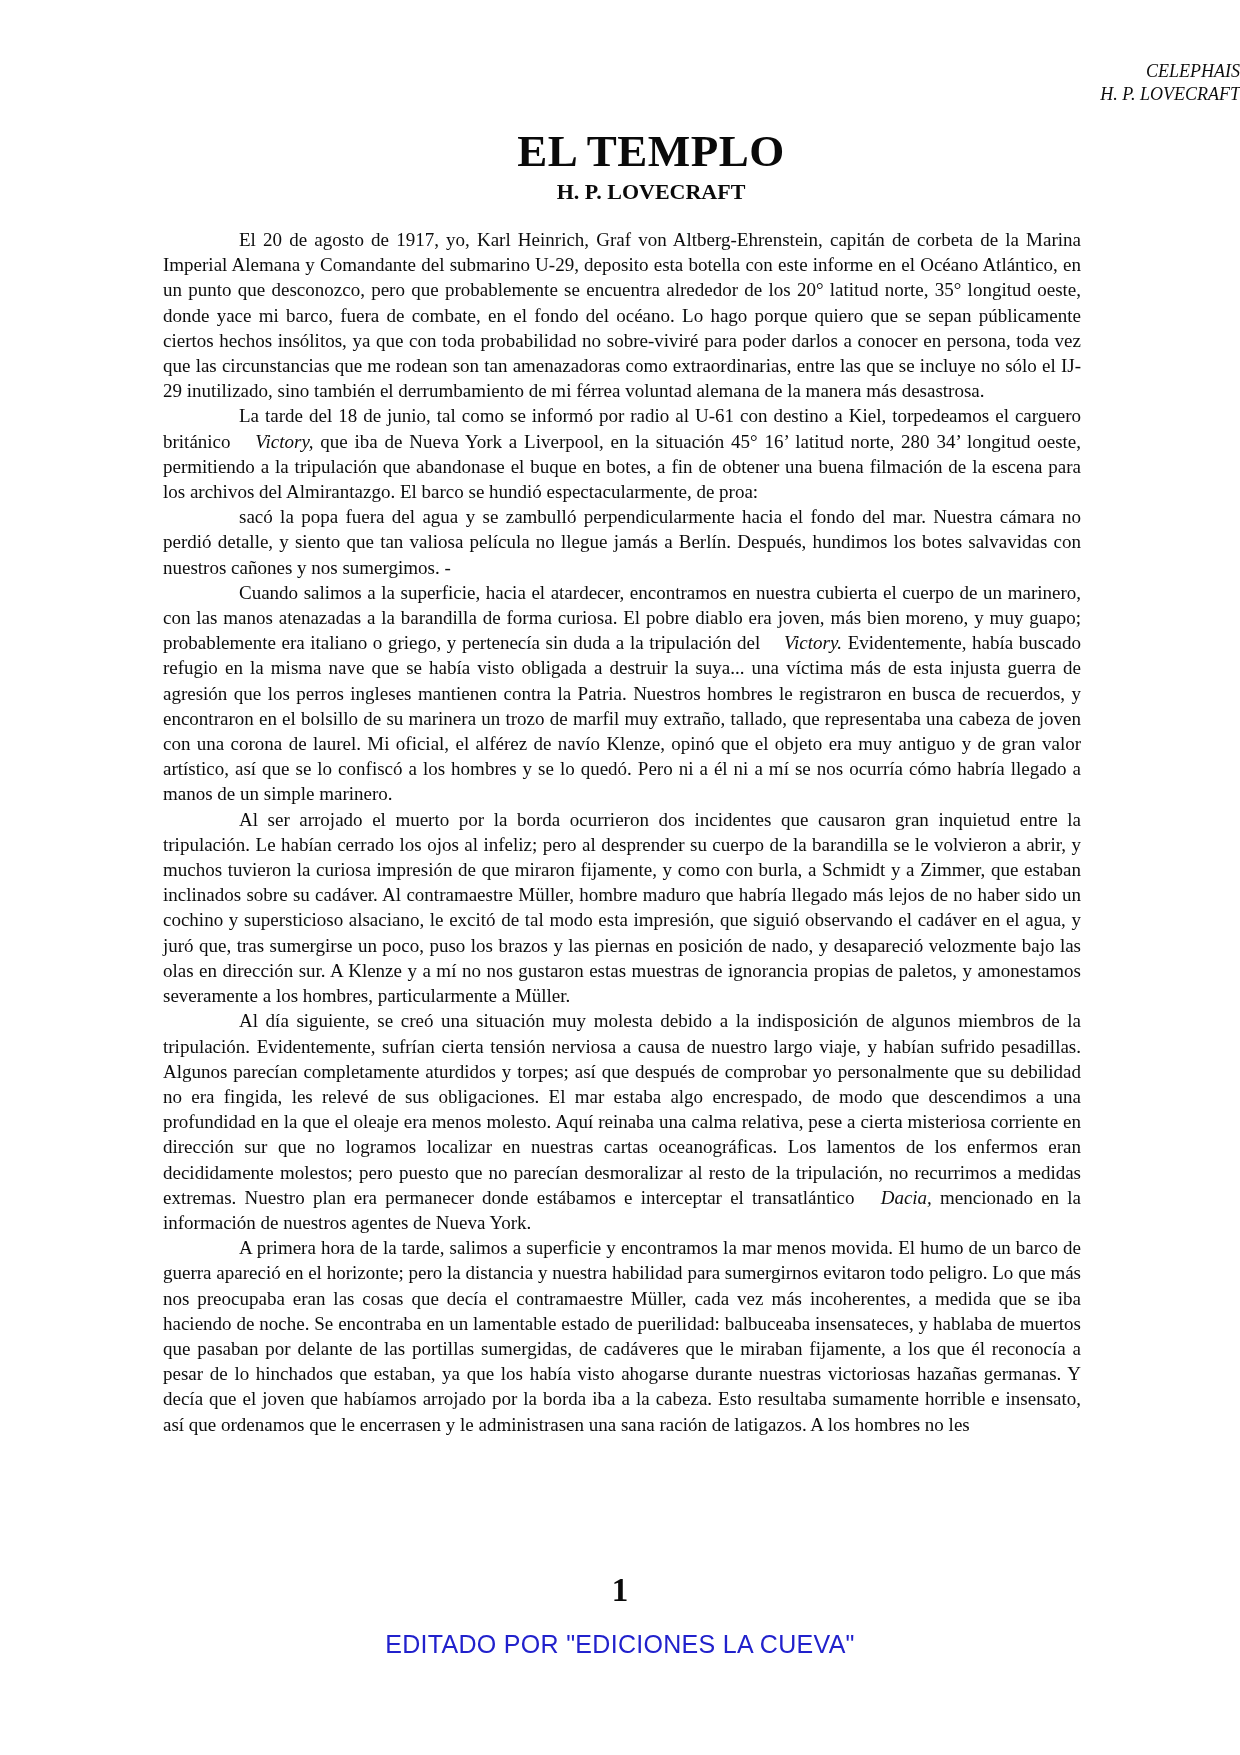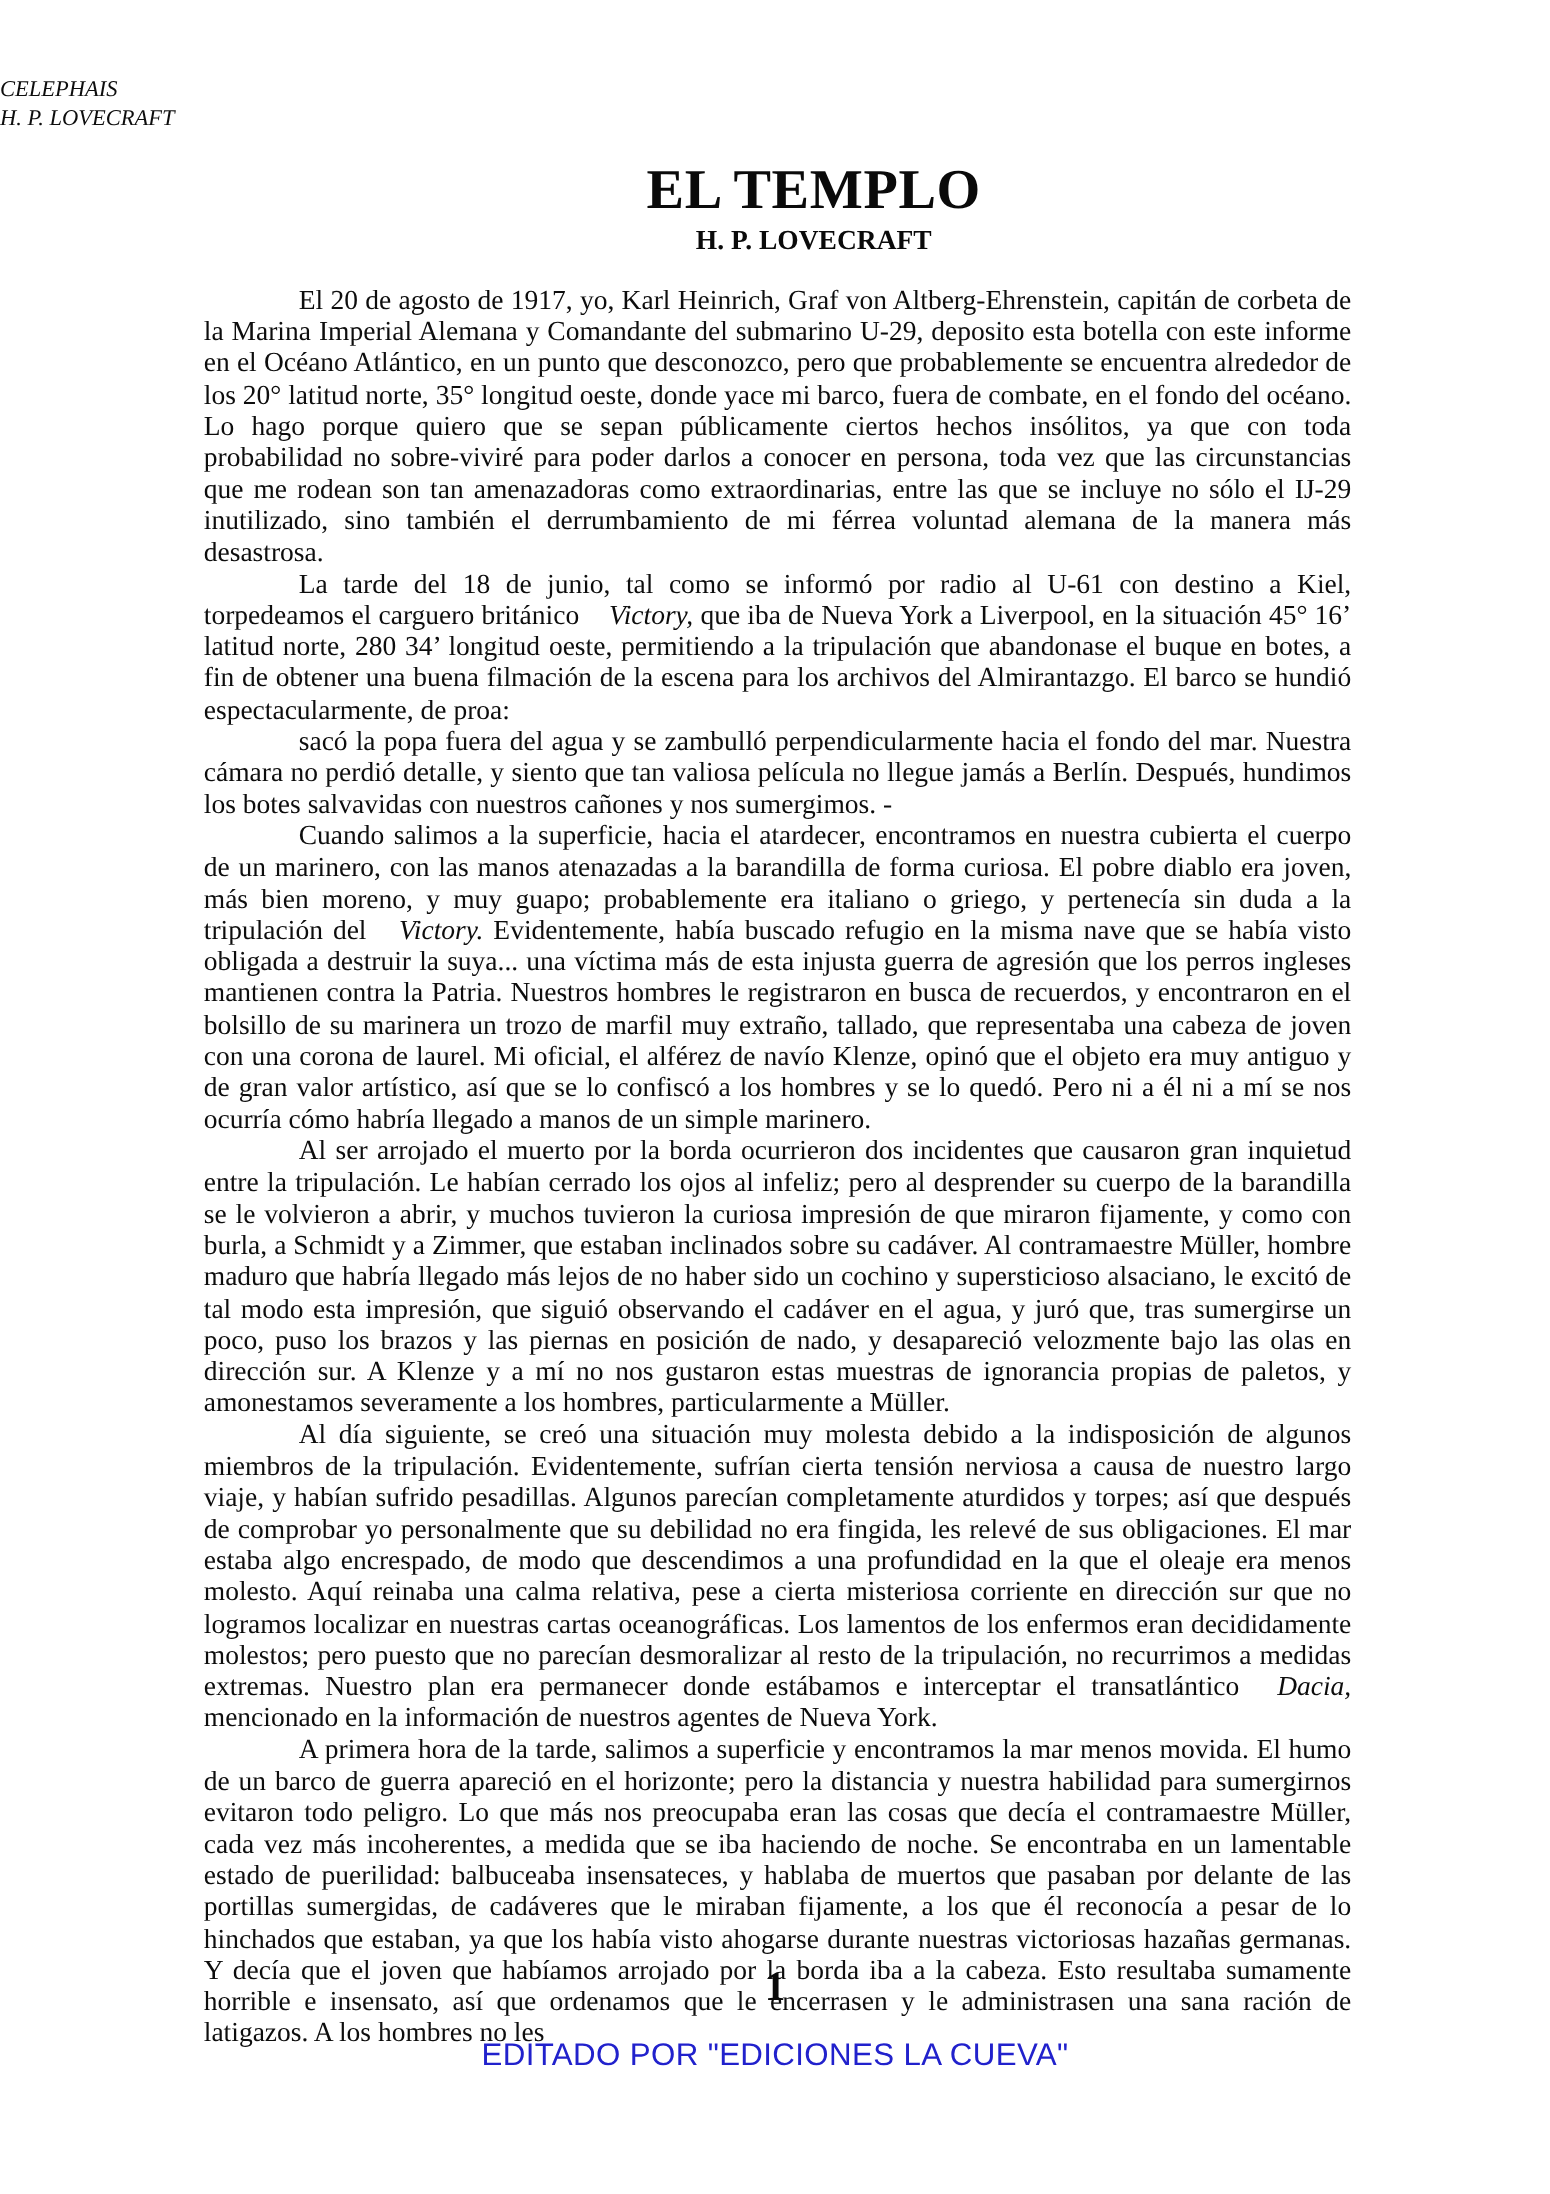--- a/index.html
+++ b/index.html
@@ -14,21 +14,21 @@
     background: #ffffff;
     overflow: hidden;
     font-family: "Liberation Serif", "DejaVu Serif", serif;
     color: #000000;
   }
   .running-header {
     position: absolute;
     top: 60px;
     left: 0;
     width: 1240px;
-    text-align: left;
+    text-align: right;
     font-style: italic;
     font-size: 18px;
     line-height: 23px;
     color: #0d0d0d;
   }
   .title-block {
     position: absolute;
     top: 126px;
     left: 0;
     width: 1240px;
@@ -47,21 +47,21 @@
     margin: 3px 0 0 0;
     font-size: 22px;
     font-weight: bold;
     color: #0a0a0a;
   }
   .body-text {
     position: absolute;
     top: 227px;
     left: 163px;
     width: 918px;
-    font-size: 22px;
+    font-size: 19px;
     line-height: 25.2px;
     text-align: justify;
     color: #0d0d0d;
   }
   .body-text p {
     margin: 0;
     padding: 0;
     text-indent: 76px;
   }
   .body-text .ital {

